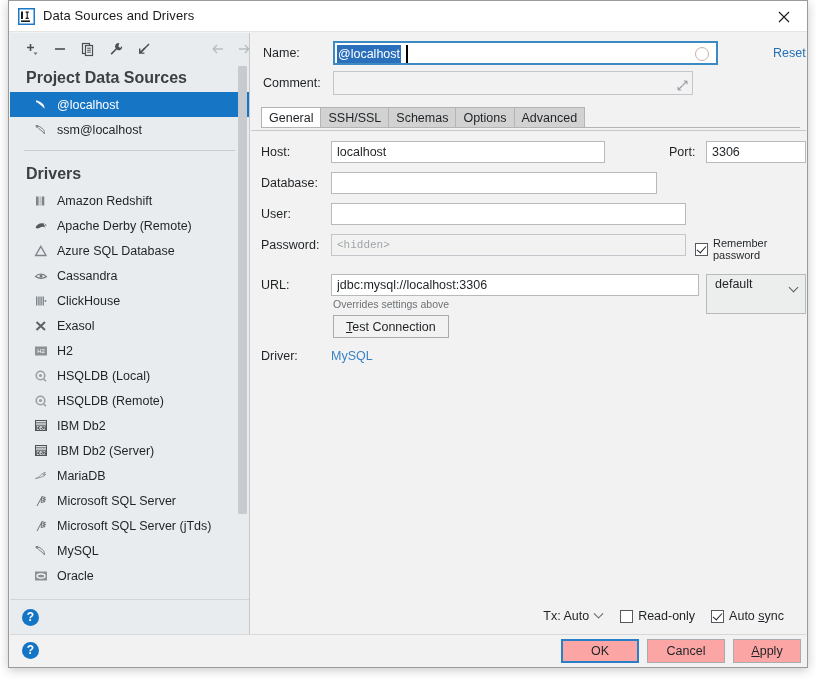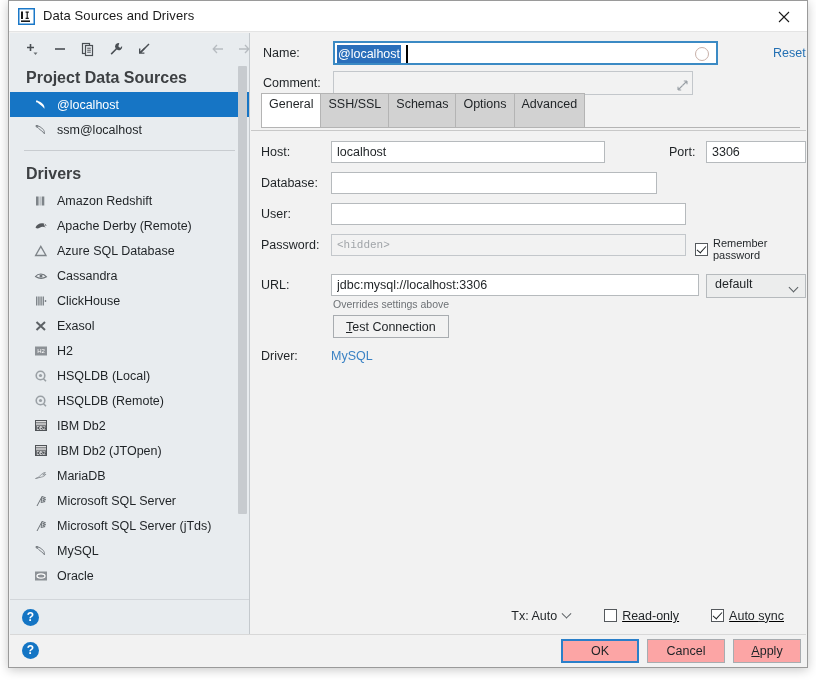--- a/index.html
+++ b/index.html
@@ -141,21 +141,21 @@
     position: absolute; right: 4px; bottom: 3px; width: 11px; height: 11px;
     color: #9aa0a6;
   }
 
   
   #tabs {
     position: absolute; left: 10px; top: 73px; height: 22px;
     display: flex; align-items: flex-end;
   }
   .tab {
-    height: 35px; padding: 0 7px; line-height: 21px;
+    height: 21px; padding: 0 7px; line-height: 21px;
     font-size: 12.5px; color: #1f2326; background: #d2d2d2;
     border: 1px solid #b4b4b4; border-bottom: none;
     margin-right: -1px; cursor: default;
   }
   .tab.active { background: #ffffff; border-bottom: 1px solid #ffffff; }
   #tab-underline {
     position: absolute; left: 10px; top: 94px; right: 6px; height: 1px;
     background: #b4b4b4;
   }
   #tab-panel-top {
@@ -200,21 +200,21 @@
   .cbox-lbl { font-size: 11px; color: #1f2326; }
   .uline { text-decoration: underline; }
 
   #lbl-url { position: absolute; left: 10px; top: 147px; }
   #url-input { position: absolute; left: 80px; top: 143px; width: 368px; }
   #url-hint {
     position: absolute; left: 82px; top: 167px;
     font-size: 10.5px; color: #6e7276;
   }
   #url-combo {
-    position: absolute; left: 455px; top: 143px; width: 100px; height: 24px;
+    position: absolute; left: 455px; top: 143px; width: 100px; height: 40px;
     background: #eceded; border: 1px solid #b6babd;
     font-size: 12.5px; color: #1f2326; padding: 2px 0 0 8px; cursor: default;
   }
   #url-combo .caret {
     position: absolute; right: 8px; top: 9px;
     width: 7px; height: 7px; border-right: 1.4px solid #5a5f63;
     border-bottom: 1.4px solid #5a5f63; transform: rotate(45deg);
   }
   #test-conn {
     position: absolute; left: 82px; top: 184px; height: 23px;
@@ -222,28 +222,28 @@
     background: #f2f2f2; border: 1px solid #a8acb0;
     font-size: 12.5px; color: #1f2326; cursor: default;
   }
   #lbl-driver { position: absolute; left: 10px; top: 218px; }
   #driver-link {
     position: absolute; left: 80px; top: 218px;
     font-size: 12.5px; color: #3a82c4; cursor: default;
   }
 
   
-  #opts { position: absolute; right: 6px; bottom: 12px; display: flex; align-items: center; gap: 16px; }
+  #opts { position: absolute; right: 6px; bottom: 12px; display: flex; align-items: center; }
   #tx-combo { display: flex; align-items: center; font-size: 12.5px; color: #1f2326; cursor: default; margin-right: 18px; }
   #tx-combo .caret {
     margin-left: 6px; width: 7px; height: 7px;
     border-right: 1.3px solid #5a5f63; border-bottom: 1.3px solid #5a5f63;
     transform: rotate(45deg) translate(-2px,-2px);
   }
-  .opt-cb { display: flex; align-items: flex-start; margin-right: 16px; cursor: default; text-decoration: underline; }
+  .opt-cb { display: flex; align-items: center; margin-right: 16px; cursor: default; }
   .opt-cb .cbox-lbl { font-size: 12.5px; }
 
   
   #btnbar {
     position: absolute; left: 1px; right: 1px; bottom: 1px; height: 32px;
     background: #f2f2f2; border-top: 1px solid #d8d8d8;
   }
   #bb-help {
     position: absolute; left: 12px; top: 7px; width: 17px; height: 17px;
     border-radius: 50%; background: #1475c4; color: #fff;
@@ -470,21 +470,21 @@
       </div>
 
       <div class="lp-item">
         <span class="ico">
           <svg width="14" height="13" viewBox="0 0 14 13">
             <rect x="1" y="1" width="12" height="11" fill="#4f5357"></rect>
             <path d="M2 2.6h10 M2 4.2h10 M2 5.8h10" stroke="#ffffff" stroke-width=".9"></path>
             <text x="7" y="10.6" font-size="4.6" fill="#ffffff" text-anchor="middle" font-family="Liberation Sans, sans-serif">DB2</text>
           </svg>
         </span>
-        <span>IBM Db2 (JTOpen)</span>
+        <span>IBM Db2 (Server)</span>
       </div>
 
       <div class="lp-item">
         <span class="ico">
           <svg width="15" height="13" viewBox="0 0 15 13">
             <path d="M1.5 9.5c2-.3 3.6-1.6 5-3.2 1.3-1.5 2.8-2.6 4.8-2.8-.6 1-1.6 1.7-2.6 2.3 1.1.1 2.2-.1 3.2-.6-1 1.6-2.8 2.6-4.7 2.9-2 .4-3.9 1-5.7 1.4z" fill="none" stroke="#888d92" stroke-width=".9"></path>
           </svg>
         </span>
         <span>MariaDB</span>
       </div>

